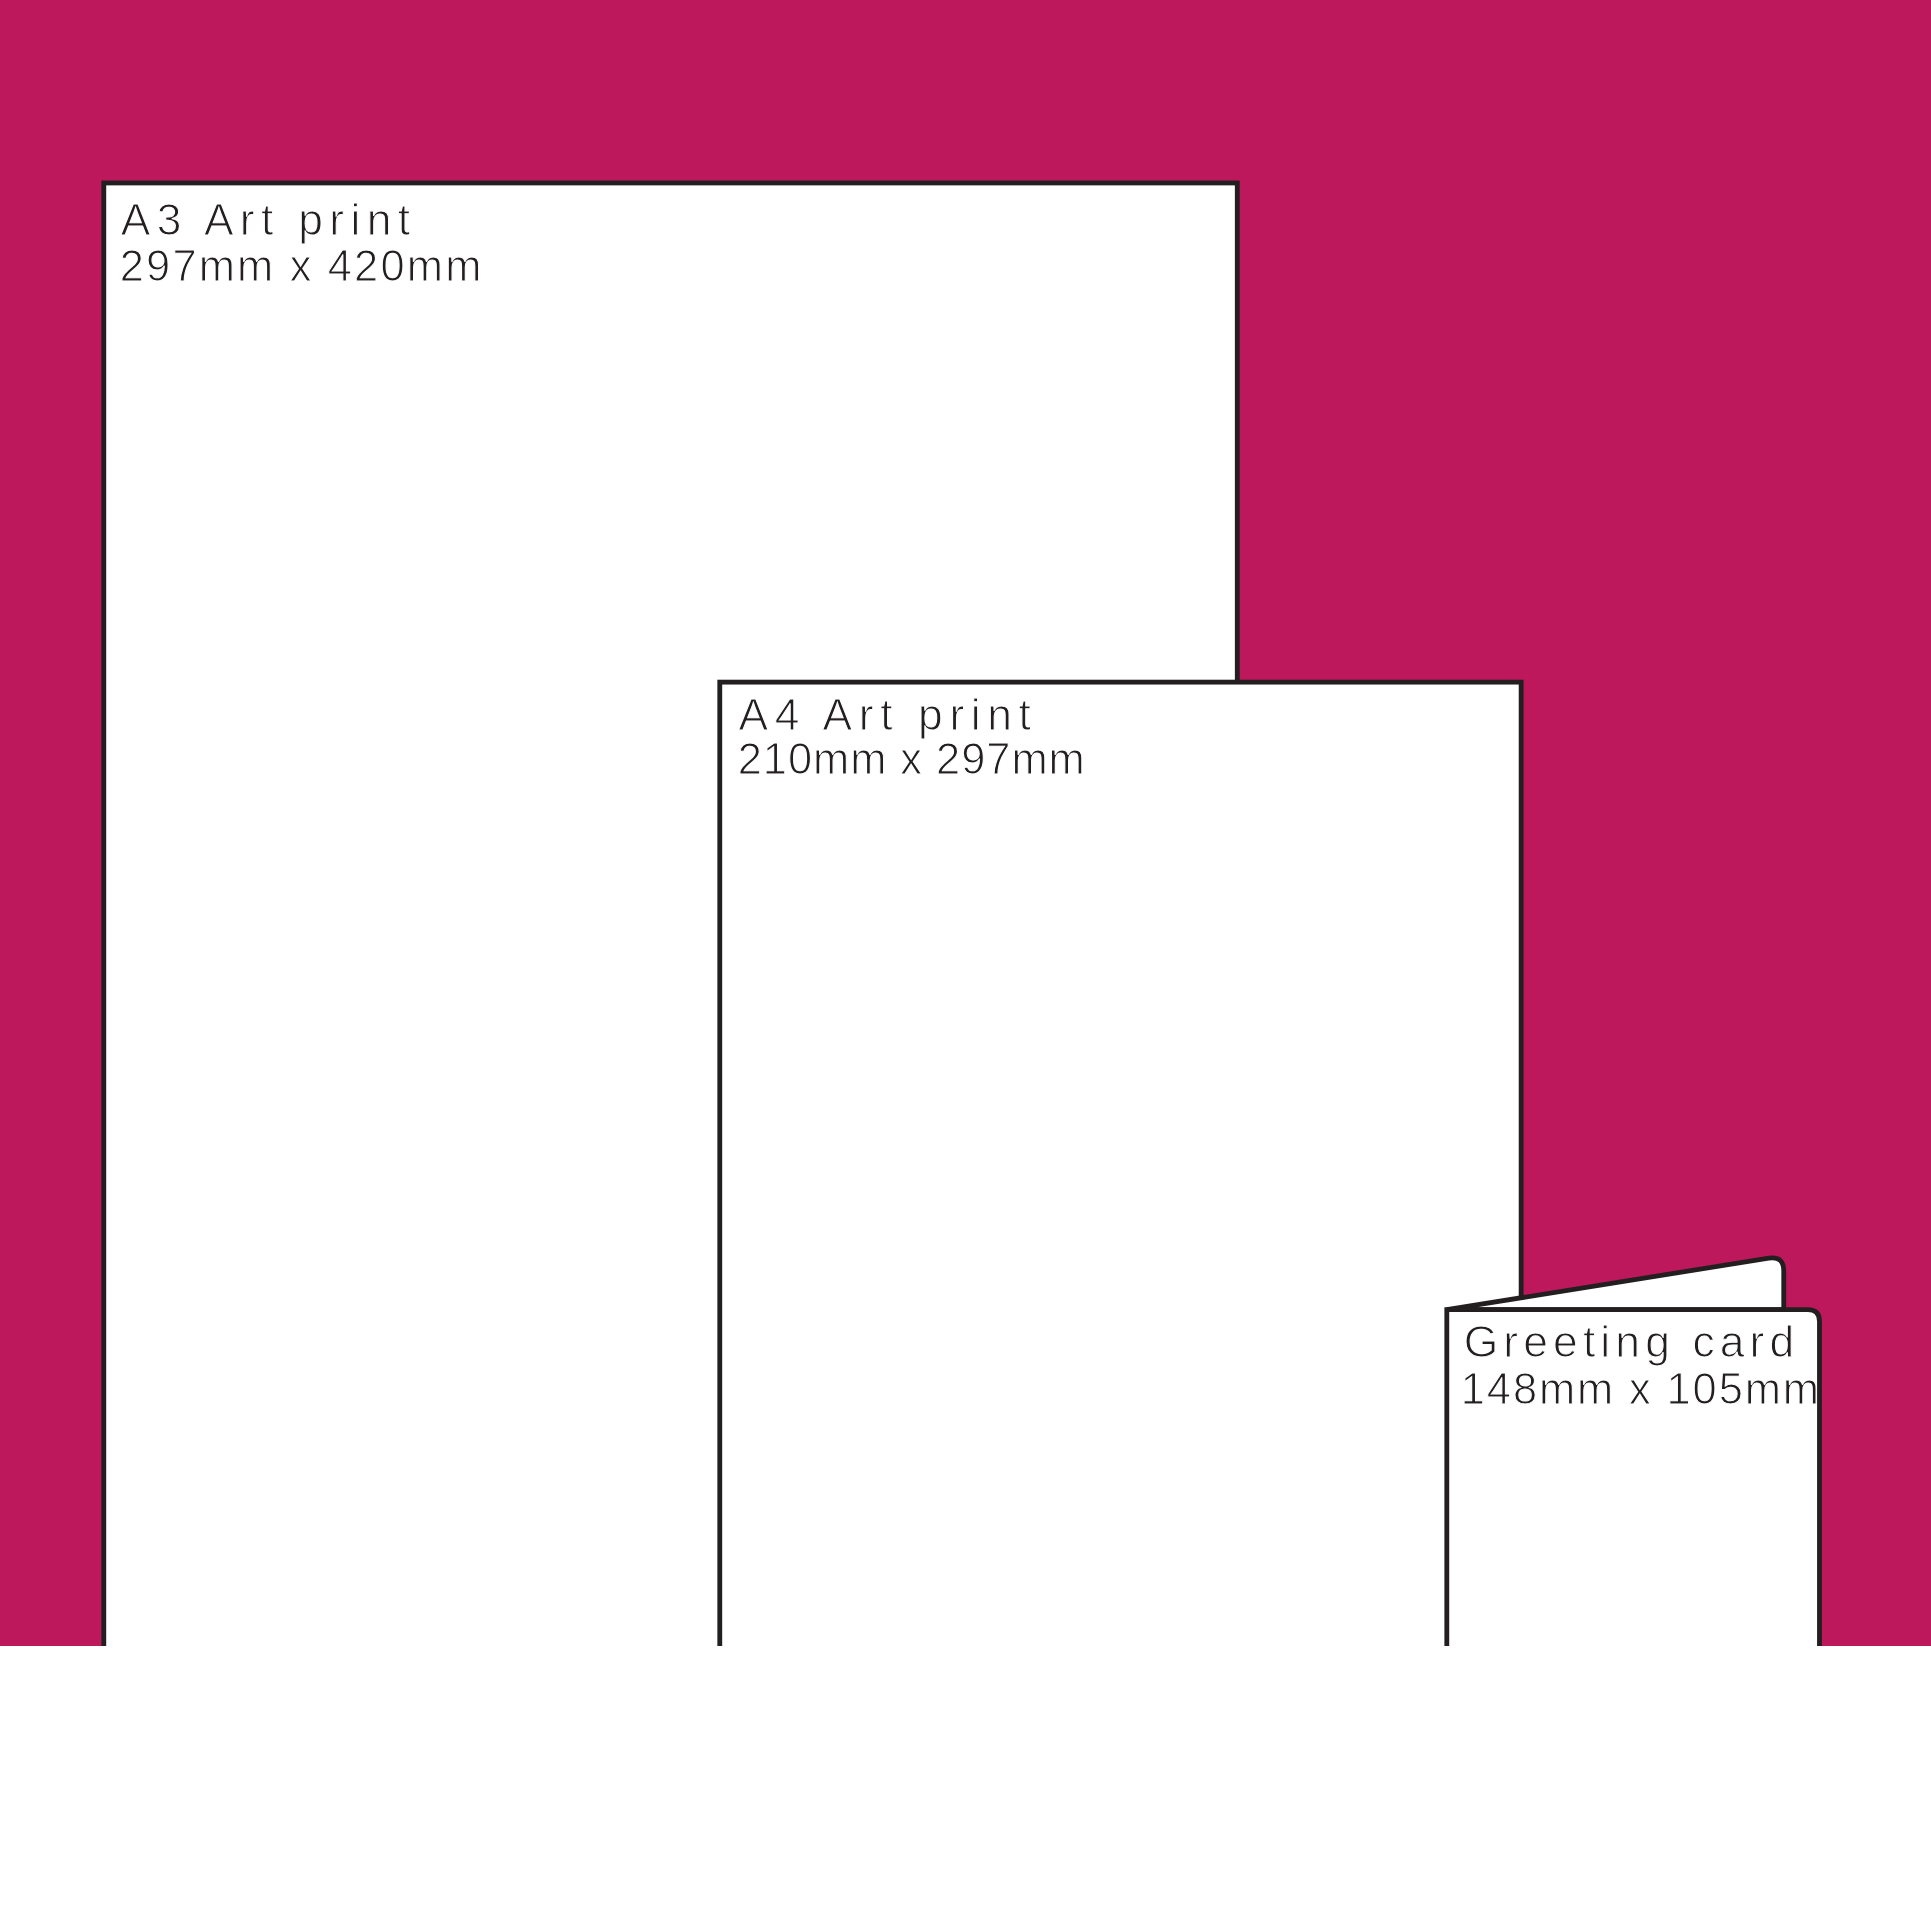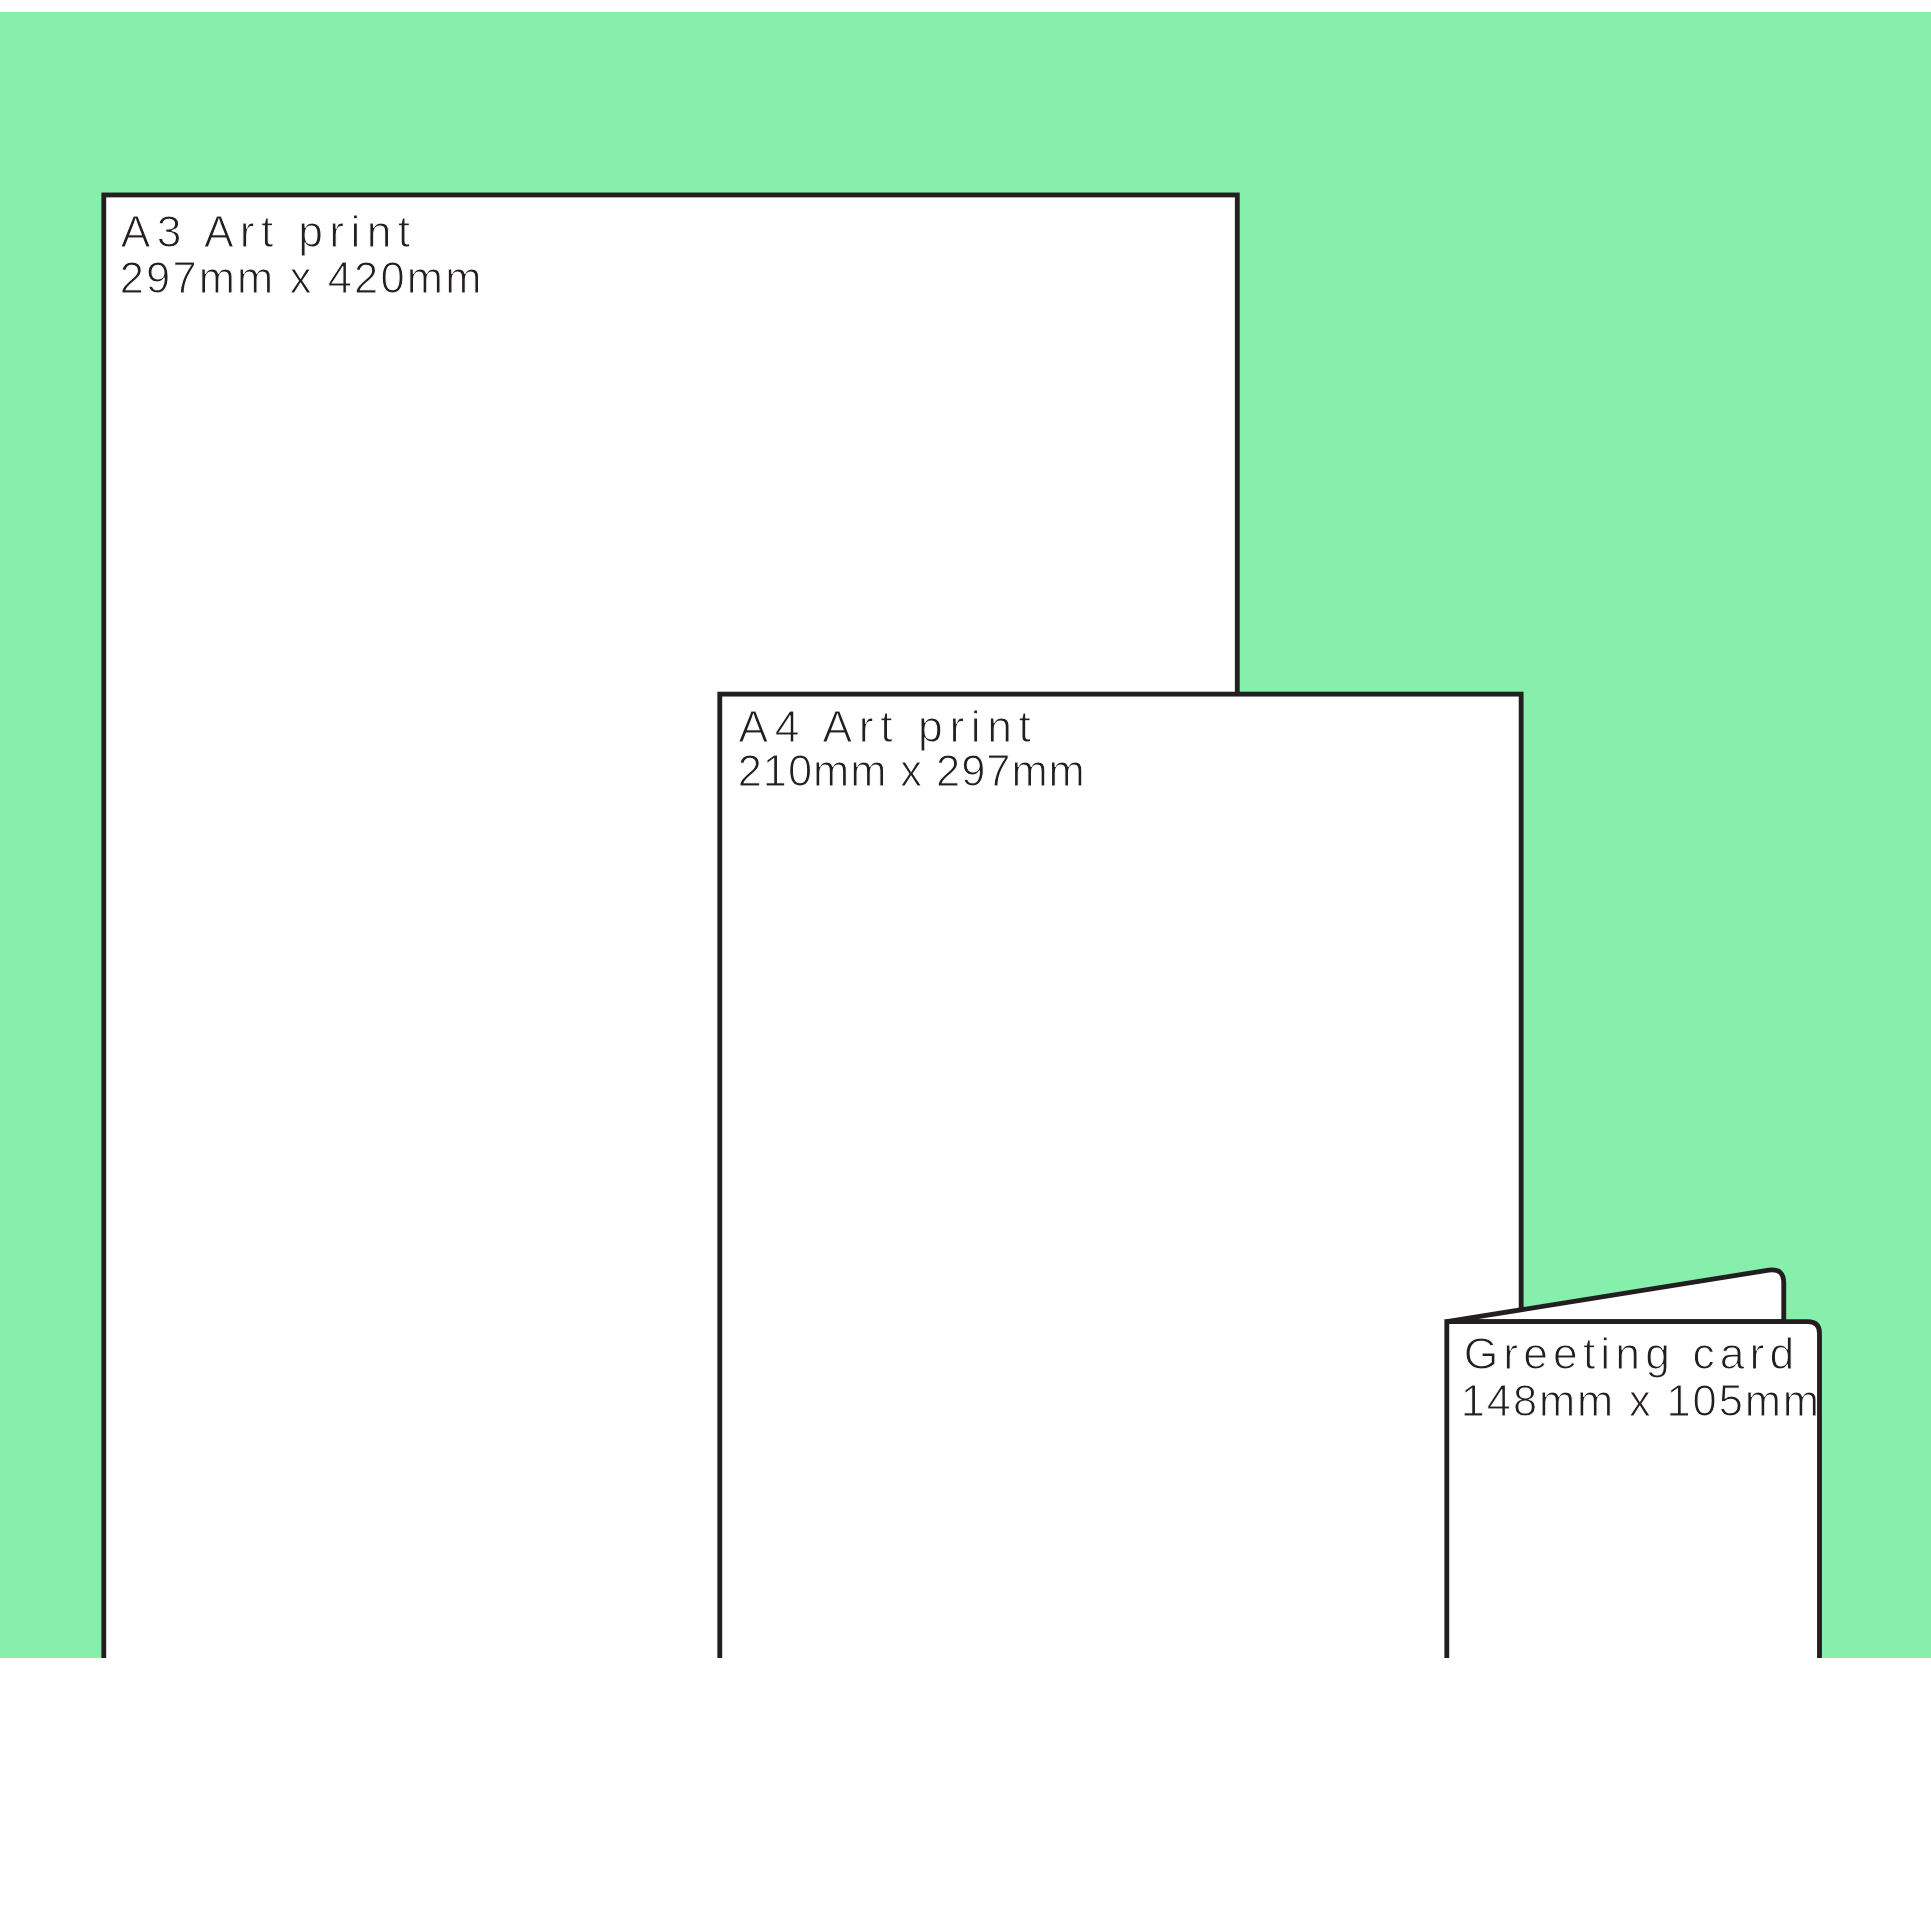--- a/index.html
+++ b/index.html
@@ -1,16 +1,16 @@
 <!DOCTYPE html>
 <html><head>
 <meta charset="utf-8">
 <style>
   html,body{margin:0;padding:0;background:#ffffff;}
-  #stage{position:relative;width:1931px;height:1646px;background:#86efac;overflow:hidden;margin-top:12px;}
+  #stage{position:relative;width:1931px;height:1646px;background:#be185d;overflow:hidden;}
   svg{position:absolute;left:0;top:0;transform:translateZ(0);will-change:transform;}
   text{font-family:"Liberation Sans", sans-serif;font-weight:400;}
 </style>
 </head>
 <body>
 
 <div id="stage">
 <svg width="1931" height="1931" viewBox="0 0 2000 2000">
 
   <g>

